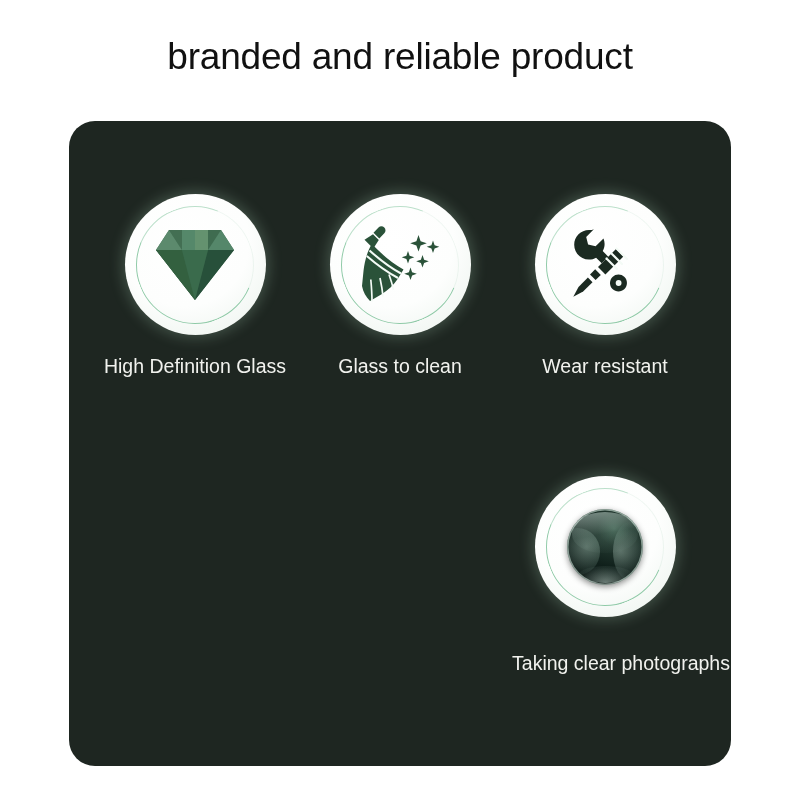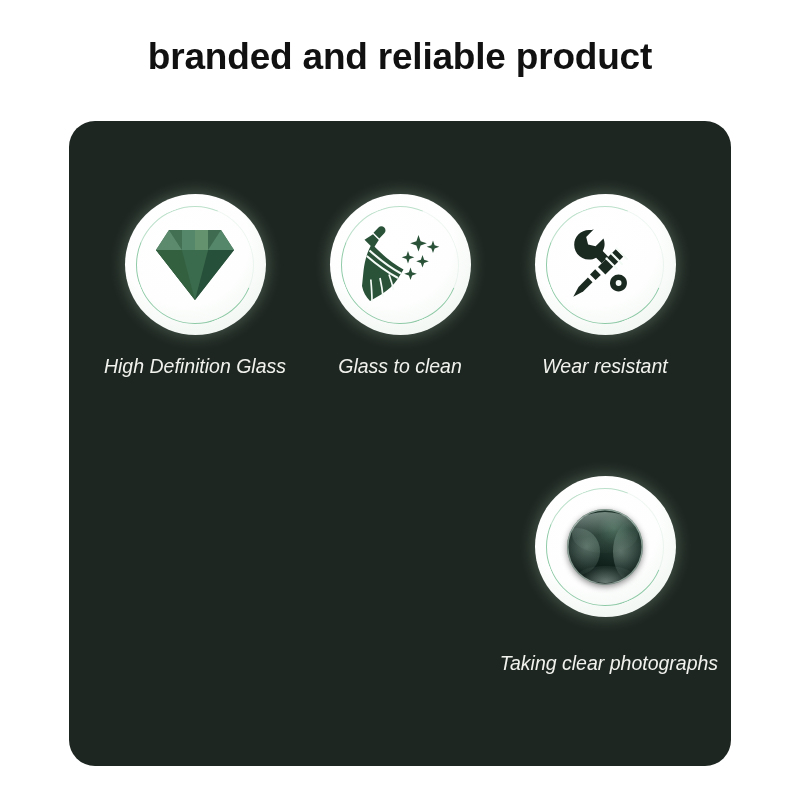--- a/index.html
+++ b/index.html
@@ -22,37 +22,36 @@
   }
 
   
   .headline {
     position: absolute;
     left: 0;
     top: 34px;
     width: 800px;
     text-align: center;
     font-size: 37px;
-    font-weight: bold;
+    font-weight: normal;
     color: #111111;
     letter-spacing: -0.2px;
     line-height: 46px;
     white-space: nowrap;
   }
 
   
   .panel {
     position: absolute;
     left: 69px;
     top: 121px;
     width: 662px;
     height: 645px;
     background: #1e2621;
     border-radius: 26px;
-    font-style: italic;
   }
 
   .feature-grid {
     position: absolute;
     inset: 0;
   }
 
   
   .feature {
     position: absolute;
@@ -110,21 +109,21 @@
   .caption {
     margin-top: 19px;
     font-size: 19.5px;
     color: #f1f2ee;
     line-height: 24px;
     white-space: nowrap;
   }
   
   .caption.wide {
     position: relative;
-    left: 4px;
+    left: 16px;
     width: 240px;
     margin-left: -17px;
     margin-top: 34px;
   }
 
   
   .lens {
     position: relative;
     width: 74px;
     height: 74px;

